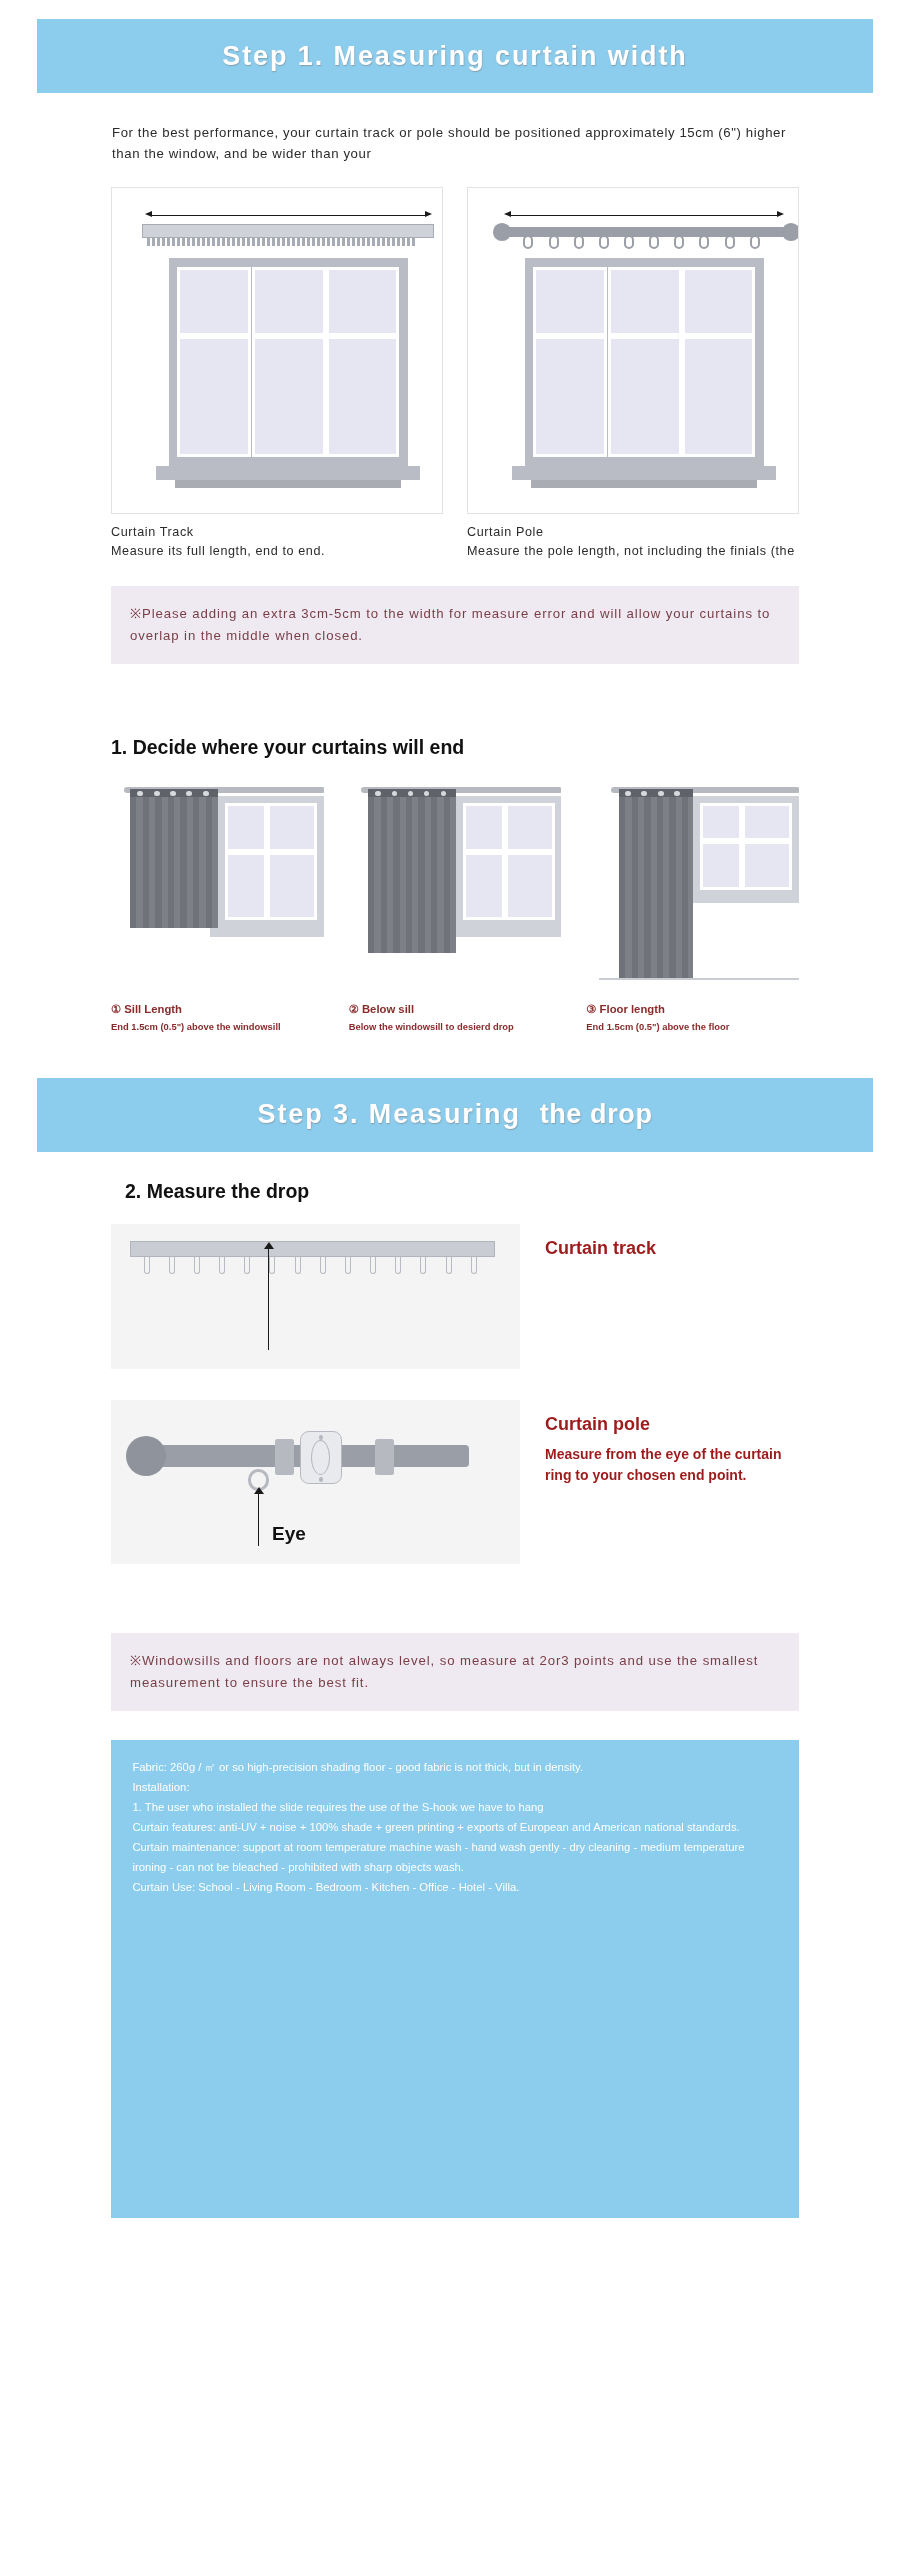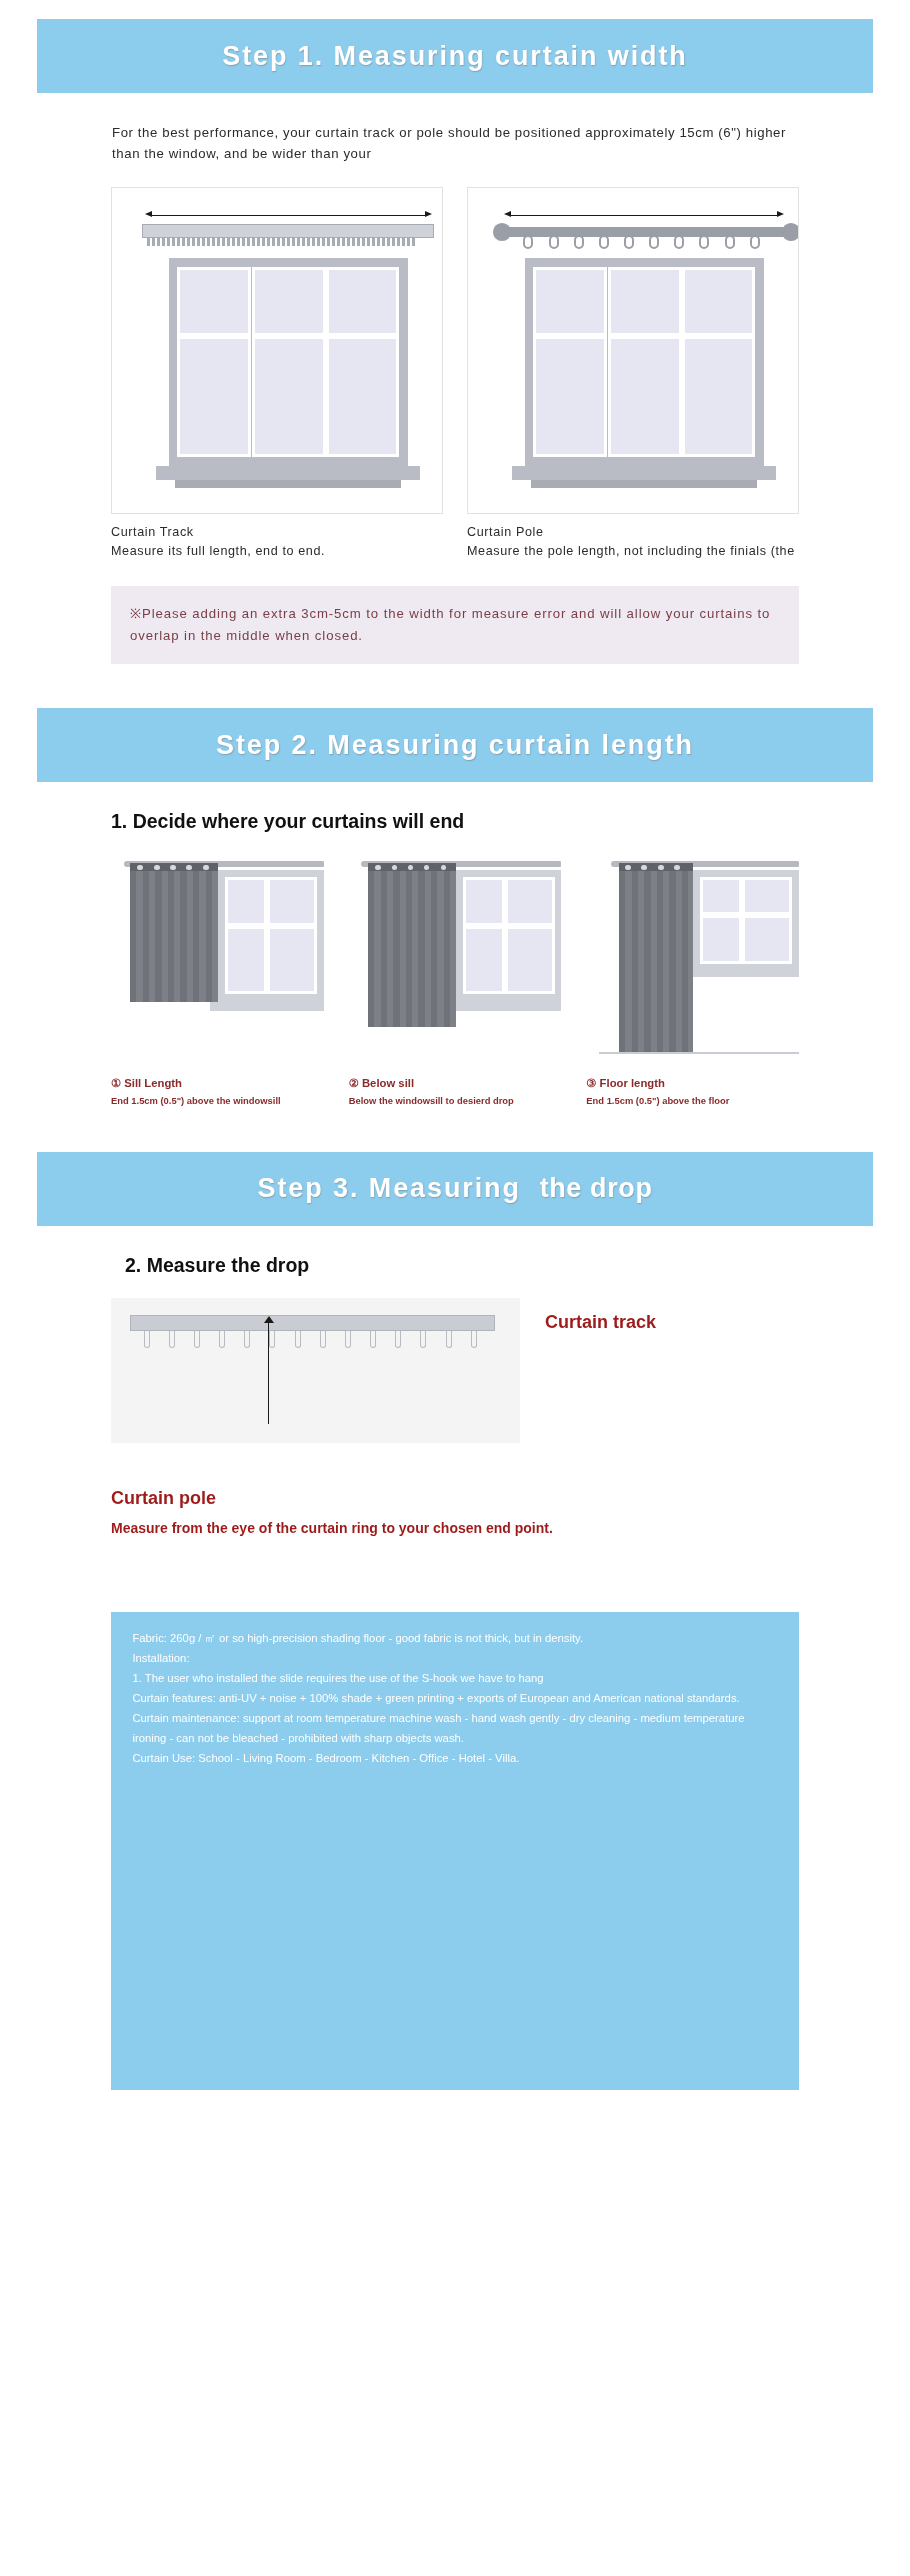--- a/index.html
+++ b/index.html
@@ -374,23 +374,20 @@
       <div class="cap-col">
         <div class="caption">Curtain Pole</div>
         <div class="caption">Measure the pole length, not including the finials (the</div>
       </div>
     </div>
 
     <div class="note">※Please adding an extra 3cm-5cm to the width for measure error and will allow your curtains to overlap in the middle when closed.</div>
 
     <div class="gap-lg"></div>
 
-    <div class="banner">
-      <span class="banner-text">Step 2. Measuring curtain length</span>
-    </div>
 
     <div class="subhead">1. Decide where your curtains will end</div>
 
     <div class="three-row">
 
       <div class="three-col">
         <div class="three-img">
           <div class="pole-bar" style="left:12.6px; top:10px; width:201px; height:6.3px; background:#b6b9c0;"></div>
           <div class="frame-outer" style="left:107px; top:19px; width:107px; height:132px; background:#cfd2d8;"></div>
           <div class="pane" style="left:114px; top:26.4px; width:42px; height:49px; border-width:3.1px;"></div>
@@ -480,28 +477,43 @@
         <div class="s3-hook" style="left:360px; top:33px;"></div>
         <div class="v-arrow" style="left:157px; top:25px; height:101px;"></div>
         <div class="v-arrow-head" style="left:153px; top:17.6px; transform:rotate(0deg);"></div>
       </div>
       <div class="measure-text">
         <div class="m-title">Curtain track</div>
       </div>
     </div>
 
     <div class="measure-block" style="margin-top:31px;">
+      <div class="measure-img s3-panel" style="height:164px;">
+        <div class="pole-bar" style="left:44px; top:45px; width:314px; height:21.4px; background:#9a9ea7; border-radius:3.8px;"></div>
+        <div class="pole-ball" style="left:15px; top:36px; width:40px; height:40px; background:#8f939b;"></div>
+        <div class="bracket" style="left:164px; top:39px; width:19px; height:36px;"></div>
+        <div class="bracket" style="left:264px; top:39px; width=19px; width:19px; height:36px;"></div>
+        <div class="bracket-plate" style="left:189px; top:31px; width:42px; height:53px;"></div>
+        <div class="oval" style="left:200px; top:40px; width:19px; height:35px;"></div>
+        <div class="dot" style="left:208px; top:35px;"></div>
+        <div class="dot" style="left:208px; top:77px;"></div>
+        <div class="ring-big" style="left:137px; top:69px;"></div>
+        <div class="v-arrow" style="left:147px; top:94px; height:52px;"></div>
+        <div class="v-arrow-head" style="left:143px; top:87px;"></div>
+        <div class="eye-label" style="left:161px; top:123px;">Eye</div>
+      </div>
       <div class="measure-text">
         <div class="m-title">Curtain pole</div>
         <div class="m-body">Measure from the eye of the curtain ring to your chosen end point.</div>
       </div>
     </div>
 
     <div class="gap-lg"></div>
 
+    <div class="note">※Windowsills and floors are not always level, so measure at 2or3 points and use the smallest measurement to ensure the best fit.</div>
 
     <div class="gap-md"></div>
 
     <div class="spec">
       <p>Fabric: 260g / ㎡ or so high-precision shading floor - good fabric is not thick, but in density.</p>
       <p>Installation:</p>
       <p>1. The user who installed the slide requires the use of the S-hook we have to hang</p>
       <p>Curtain features: anti-UV + noise + 100% shade + green printing + exports of European and American national standards.</p>
       <p>Curtain maintenance: support at room temperature machine wash - hand wash gently - dry cleaning - medium temperature ironing - can not be bleached - prohibited with sharp objects wash.</p>
       <p>Curtain Use: School - Living Room - Bedroom - Kitchen - Office - Hotel - Villa.</p>

